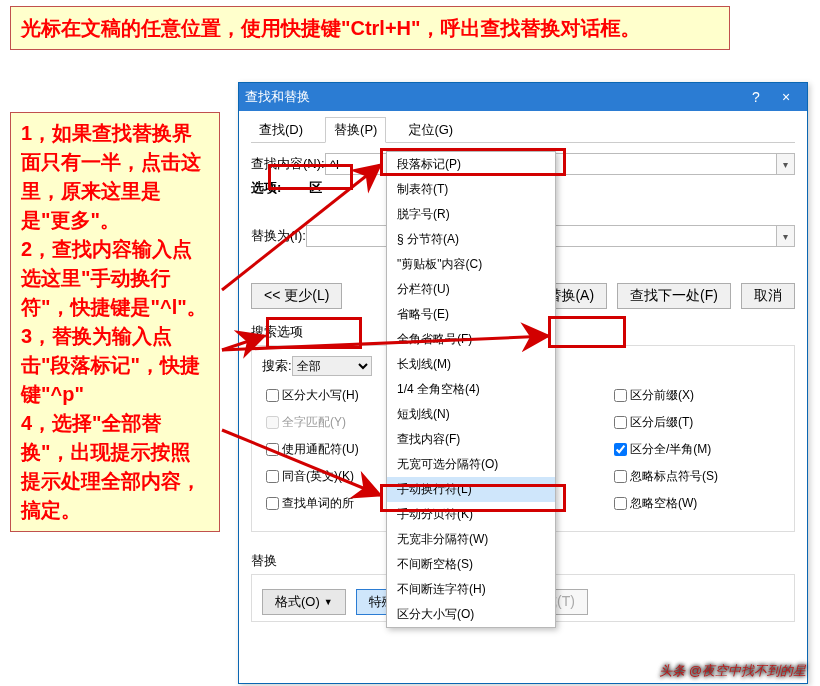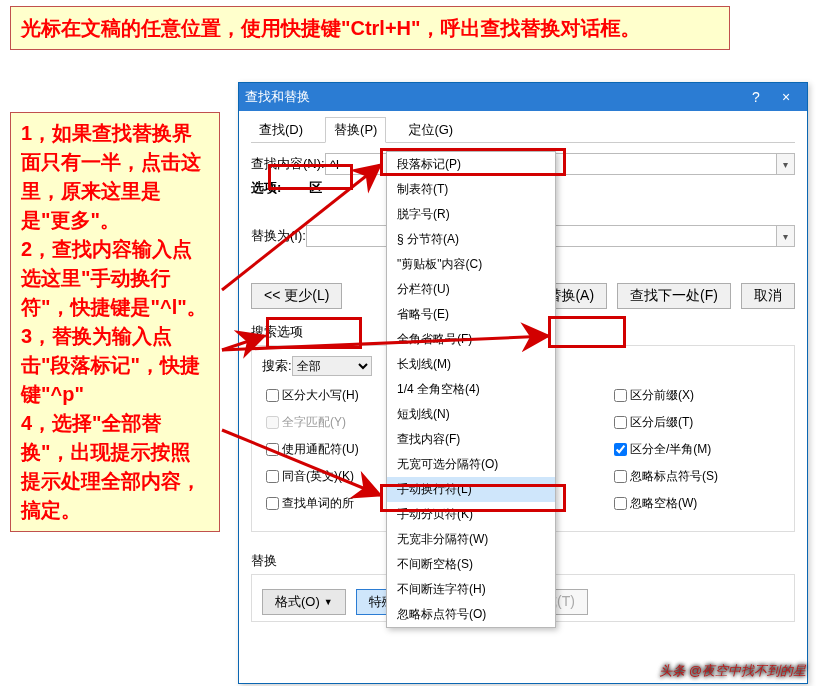--- a/index.html
+++ b/index.html
@@ -200,21 +200,21 @@
     <div class="menu-item">长划线(M)</div>
     <div class="menu-item">1/4 全角空格(4)</div>
     <div class="menu-item">短划线(N)</div>
     <div class="menu-item">查找内容(F)</div>
     <div class="menu-item">无宽可选分隔符(O)</div>
     <div class="menu-item hover">手动换行符(L)</div>
     <div class="menu-item">手动分页符(K)</div>
     <div class="menu-item">无宽非分隔符(W)</div>
     <div class="menu-item">不间断空格(S)</div>
     <div class="menu-item">不间断连字符(H)</div>
-    <div class="menu-item">忽略标点符号(O)</div>
+    <div class="menu-item">区分大小写(O)</div>
   </div>
 
 <div class="hl" style="left:268px; top:164px; width:85px; height:26px;"></div>
 <div class="hl" style="left:380px; top:148px; width:186px; height:28px;"></div>
 <div class="hl" style="left:266px; top:317px; width:96px; height:32px;"></div>
 <div class="hl" style="left:548px; top:316px; width:78px; height:32px;"></div>
 <div class="hl" style="left:380px; top:484px; width:186px; height:28px;"></div>
 
 <svg class="arrow-svg">
   <defs>

